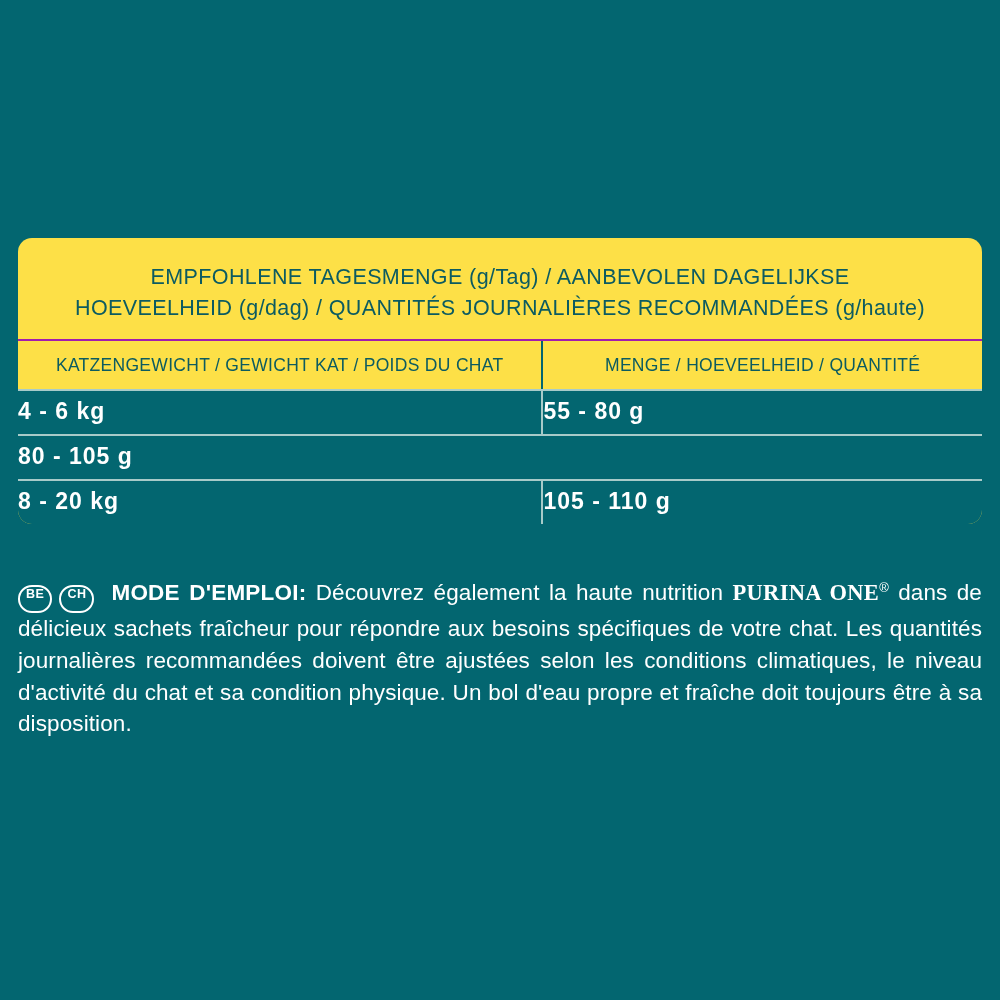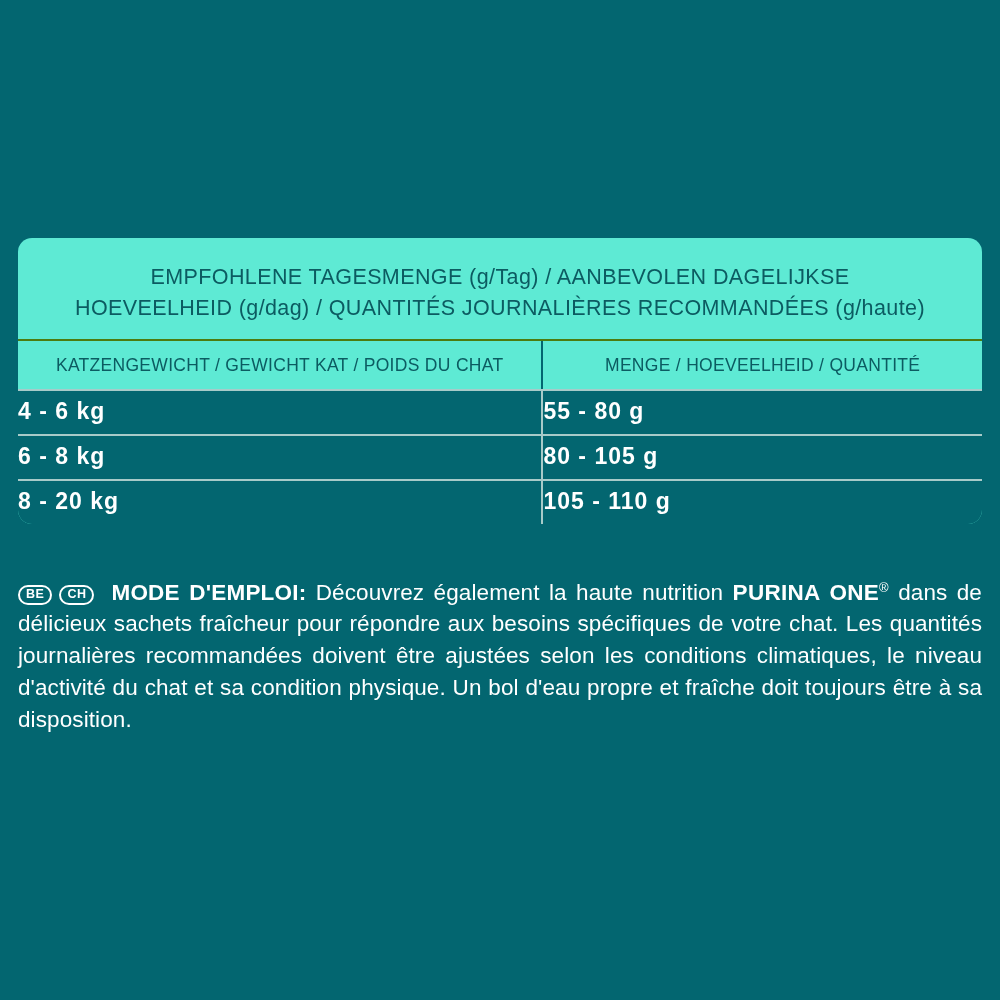--- a/index.html
+++ b/index.html
@@ -19,41 +19,41 @@
     height: 1000px;
     box-sizing: border-box;
   }
 
   
   .feed-table {
     position: absolute;
     left: 18px;
     top: 238px;
     width: 964px;
-    background: #5eead4;
+    background: #fde047;
     border-radius: 14px;
     overflow: hidden;
     color: #0a5c63;
   }
   .feed-header {
     text-align: center;
     padding: 24px 26px 16px 26px;
     font-size: 21.5px;
     letter-spacing: 0.4px;
     line-height: 1.42;
     color: #0c5b61;
   }
   .feed-header .hline {
     display: block;
     white-space: nowrap;
   }
   .col-head-row {
     display: flex;
     width: 100%;
-    border-top: 2px solid #4d7c0f;
+    border-top: 2px solid #a21caf;
   }
   .col-head {
     font-size: 17.5px;
     letter-spacing: 0.3px;
     color: #0c5b61;
     padding: 14px 0 13px 0;
     text-align: center;
   }
   .col-head.left {
     width: 54.5%;
@@ -104,35 +104,36 @@
     display: inline-block;
     vertical-align: 2px;
     margin-right: 10px;
     white-space: nowrap;
   }
   .badge {
     display: inline-block;
     border: 2px solid #ffffff;
     border-radius: 50%/50%;
     border-radius: 16px;
-    padding: 1px 6px 2px 6px;
+    padding: 1px 6px 10px 6px;
     font-size: 12.5px;
     font-weight: bold;
     letter-spacing: 0.5px;
     line-height: 1.05;
     color: #ffffff;
     margin-right: 7px;
   }
   .lead {
     font-weight: bold;
     letter-spacing: 0.2px;
   }
   .brand {
     font-weight: bold;
     letter-spacing: 0.3px;
+    font-family: Liberation Serif, serif;
   }
   .reg {
     font-size: 13px;
     vertical-align: super;
   }
 </style>
 </head>
 <body>
 
 <div class="page">
@@ -147,21 +148,20 @@
     <div class="col-head-row">
       <div class="col-head left">KATZENGEWICHT / GEWICHT KAT / POIDS DU CHAT</div>
       <div class="col-head right">MENGE / HOEVEELHEID / QUANTITÉ</div>
     </div>
 
     <div class="data-row">
       <div class="data-cell left">4 - 6 kg</div>
       <div class="data-cell right">55 - 80 g</div>
     </div>
     <div class="data-row">
-      <div class="data-cell left">6 - 8 kg</div>
       <div class="data-cell right">80 - 105 g</div>
     </div>
     <div class="data-row">
       <div class="data-cell left">8 - 20 kg</div>
       <div class="data-cell right">105 - 110 g</div>
     </div>
   </div>
 
   <div class="instructions">
     <p class="instr-text">

